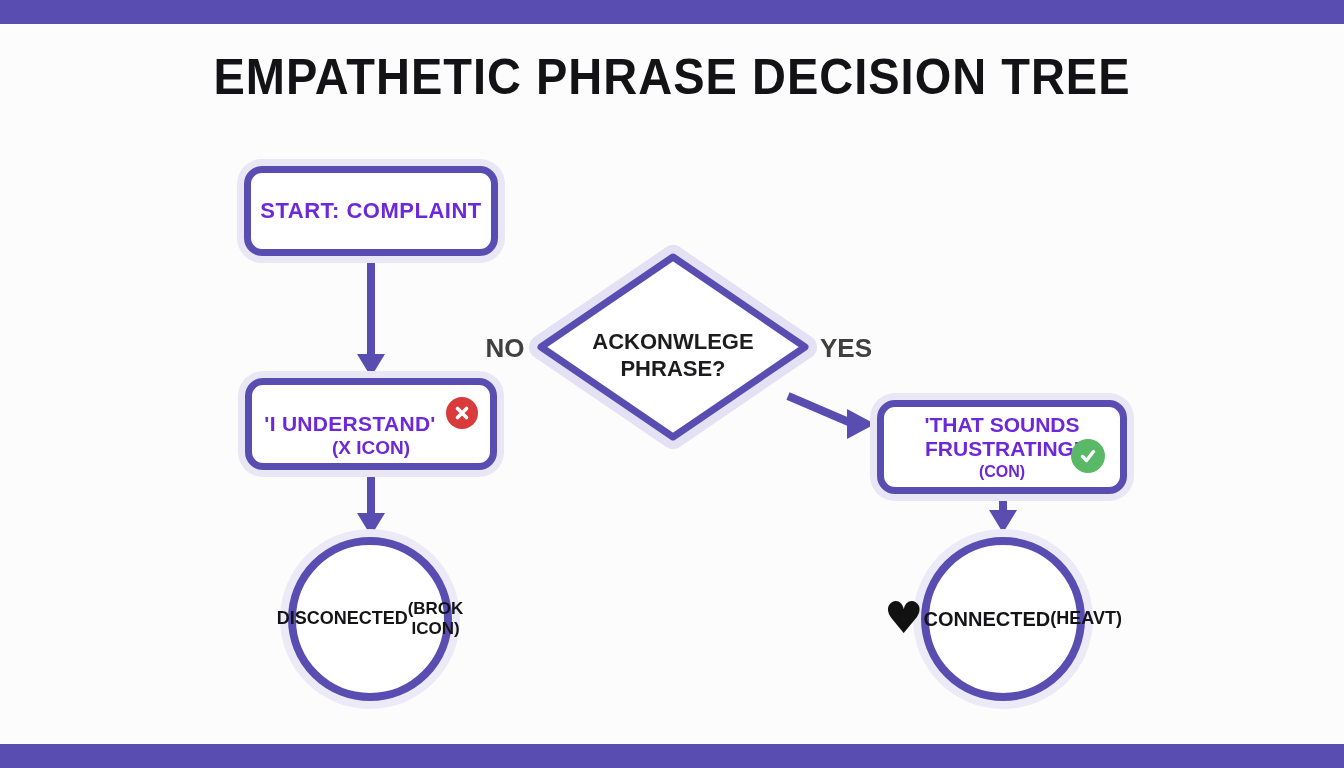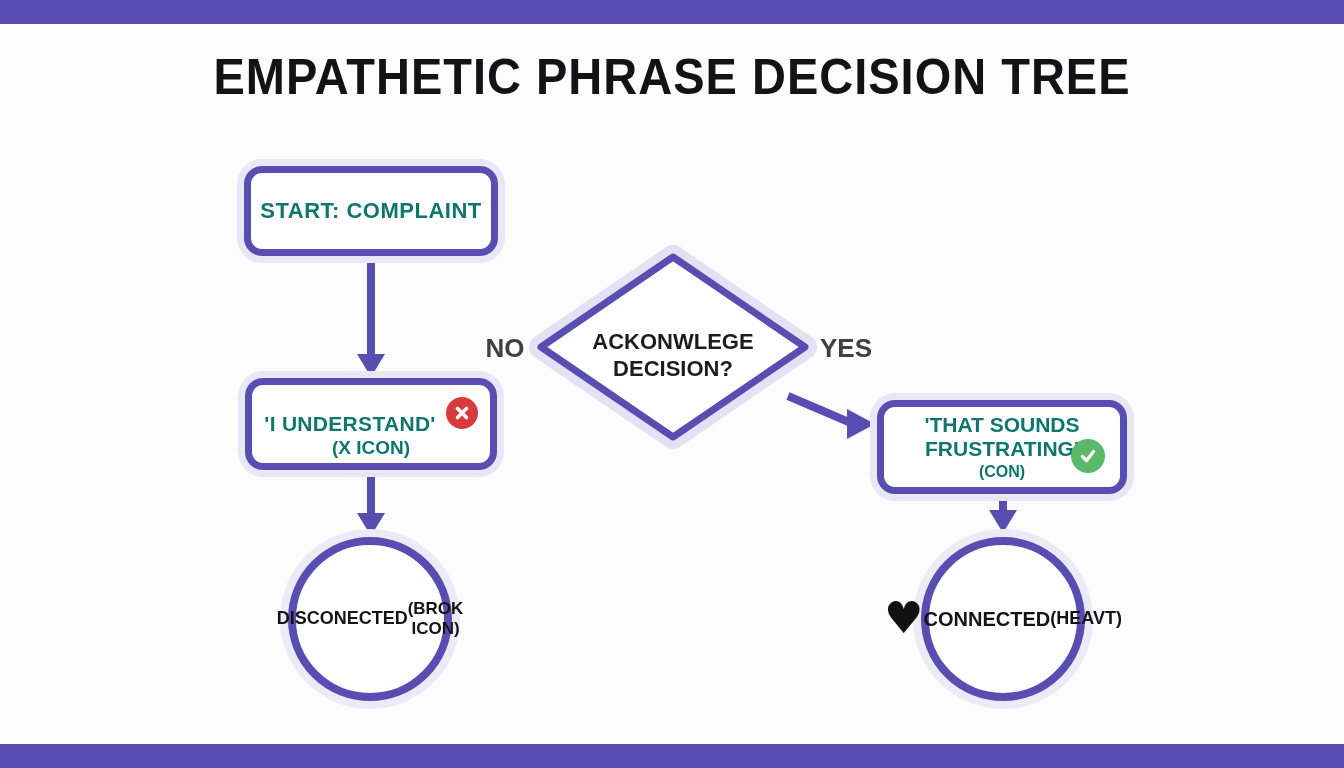--- a/index.html
+++ b/index.html
@@ -14,21 +14,21 @@
   .title{
     position:absolute;top:46px;left:0;width:1344px;text-align:center;
     font-size:47px;font-weight:700;color:#131315;letter-spacing:1px;
     transform:scaleY(1.08);transform-origin:top center;white-space:nowrap;
   }
   .node-box{
     position:absolute;box-sizing:border-box;background:#ffffff;
     border:7px solid #5a4db2;border-radius:18px;
     box-shadow:0 0 0 7px #e9e6f6;
     display:flex;flex-direction:column;align-items:center;justify-content:center;
-    color:#0f766e;font-weight:700;text-align:center;z-index:2;
+    color:#6d28d9;font-weight:700;text-align:center;z-index:2;
   }
   #start-node{left:244px;top:166px;width:254px;height:90px;font-size:22px;letter-spacing:.5px;}
   #understand-node{left:245px;top:378px;width:252px;height:92px;}
   #frustrating-node{left:877px;top:400px;width:250px;height:94px;}
   .box-line1{font-size:21px;letter-spacing:.3px;margin-top:22px;}
   .box-line2{font-size:19px;margin-top:1px;}
   .icon-row{display:flex;align-items:center;gap:10px;}
   .badge{
     border-radius:50%;display:flex;align-items:center;justify-content:center;flex:0 0 auto;
   }
@@ -90,21 +90,21 @@
   <div class="node-box" id="start-node">
     <div>START: COMPLAINT</div>
   </div>
 
   <svg id="diamond-svg" width="292" height="206">
     <polygon points="146,13 278,103 146,193 14,103" fill="#ffffff" stroke="#e4e1f4" stroke-width="24" stroke-linejoin="round"></polygon>
     <polygon points="146,13 278,103 146,193 14,103" fill="#ffffff" stroke="#5a4db2" stroke-width="7" stroke-linejoin="round"></polygon>
   </svg>
   <div id="diamond-text">
     <div>ACKONWLEGE</div>
-    <div>DECISION?</div>
+    <div>PHRASE?</div>
   </div>
 
   <div class="branch-label" id="no-label">NO</div>
   <div class="branch-label" id="yes-label">YES</div>
 
   <div class="node-box" id="understand-node">
     <div class="icon-row">
       <span class="box-line1">'I UNDERSTAND'</span>
       <span class="badge red">
         <svg width="18" height="18" viewBox="0 0 18 18">

